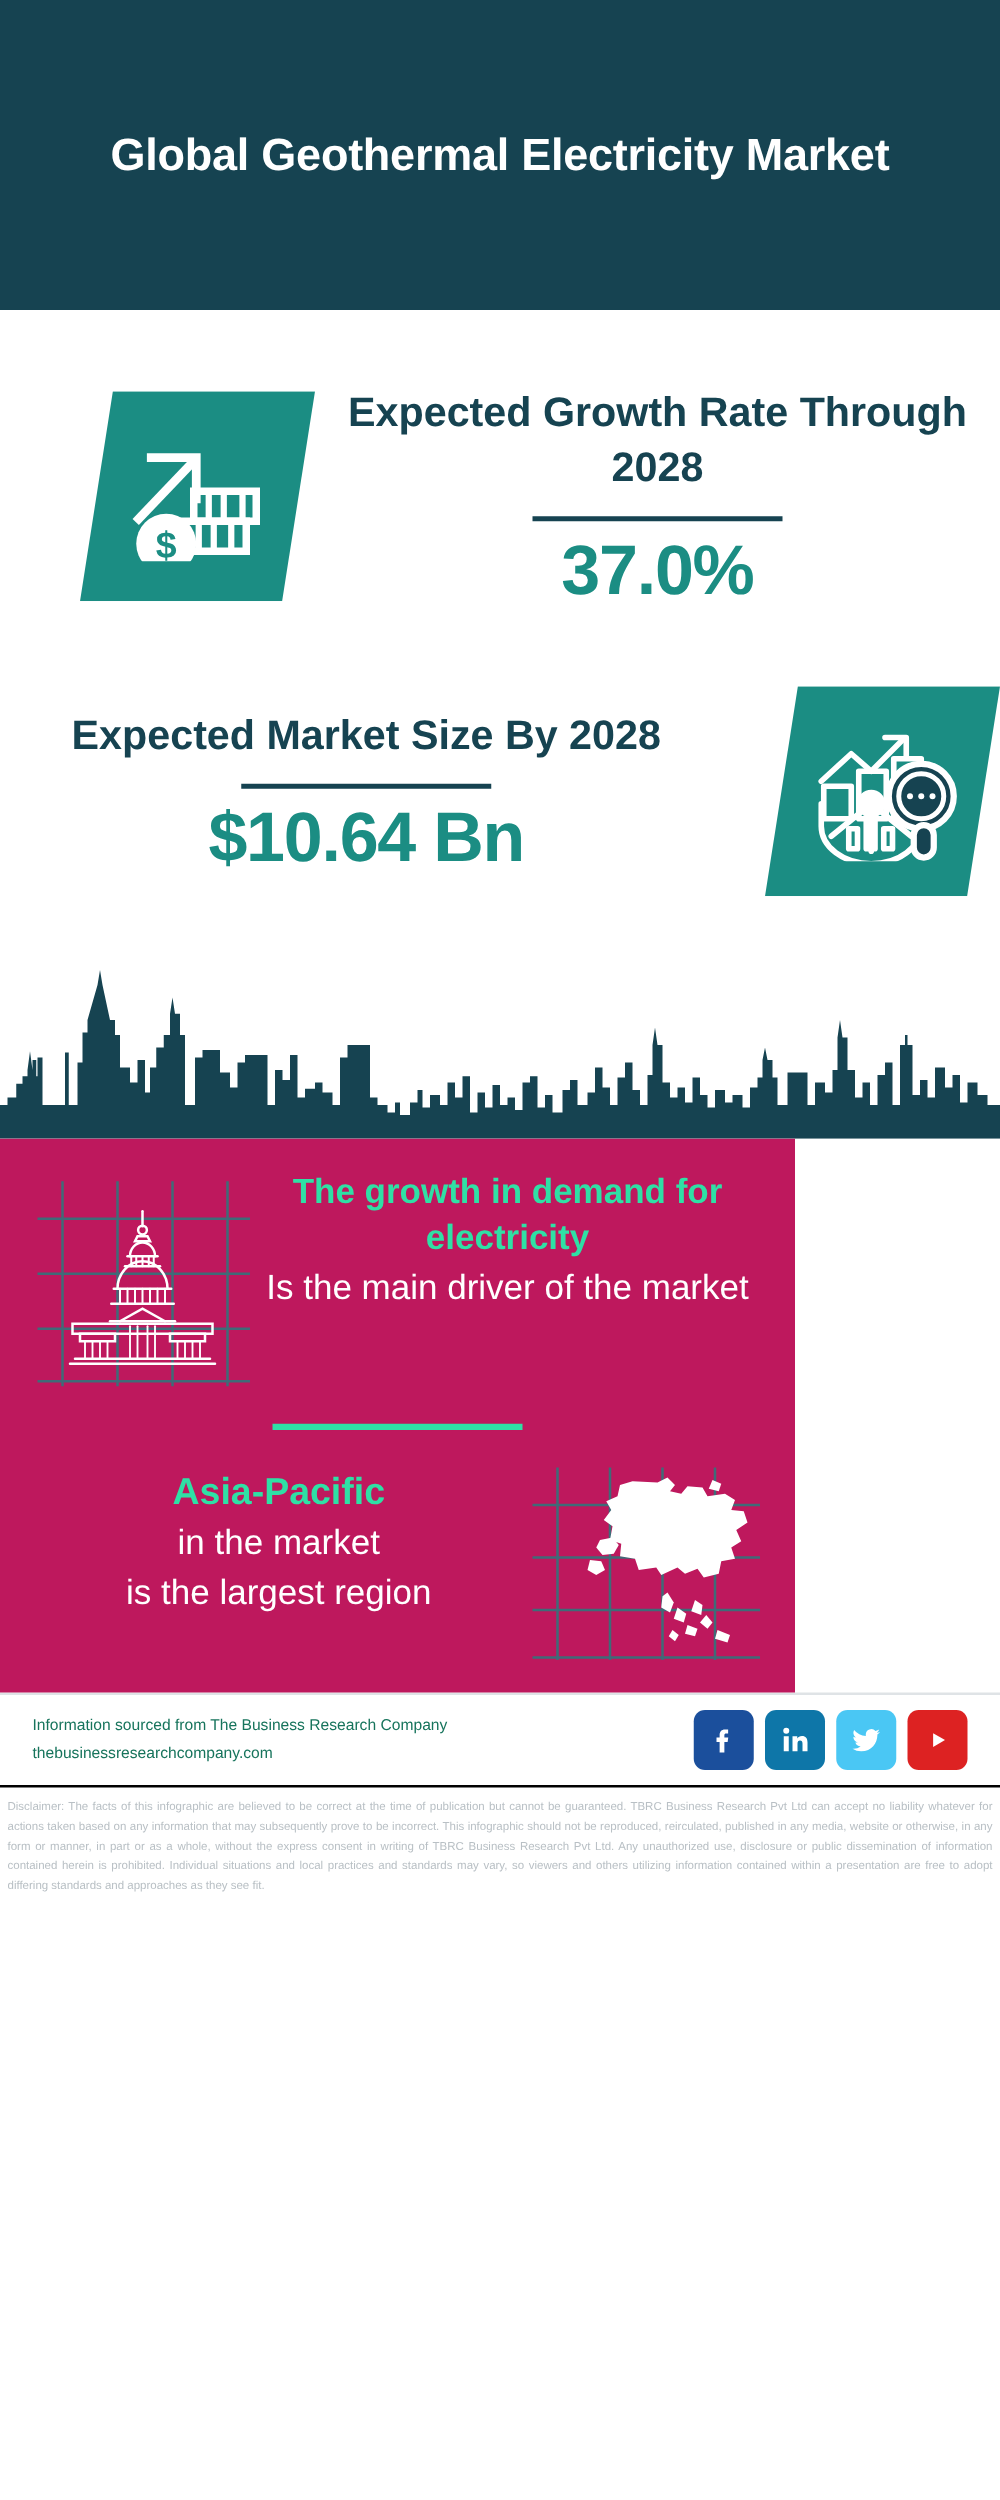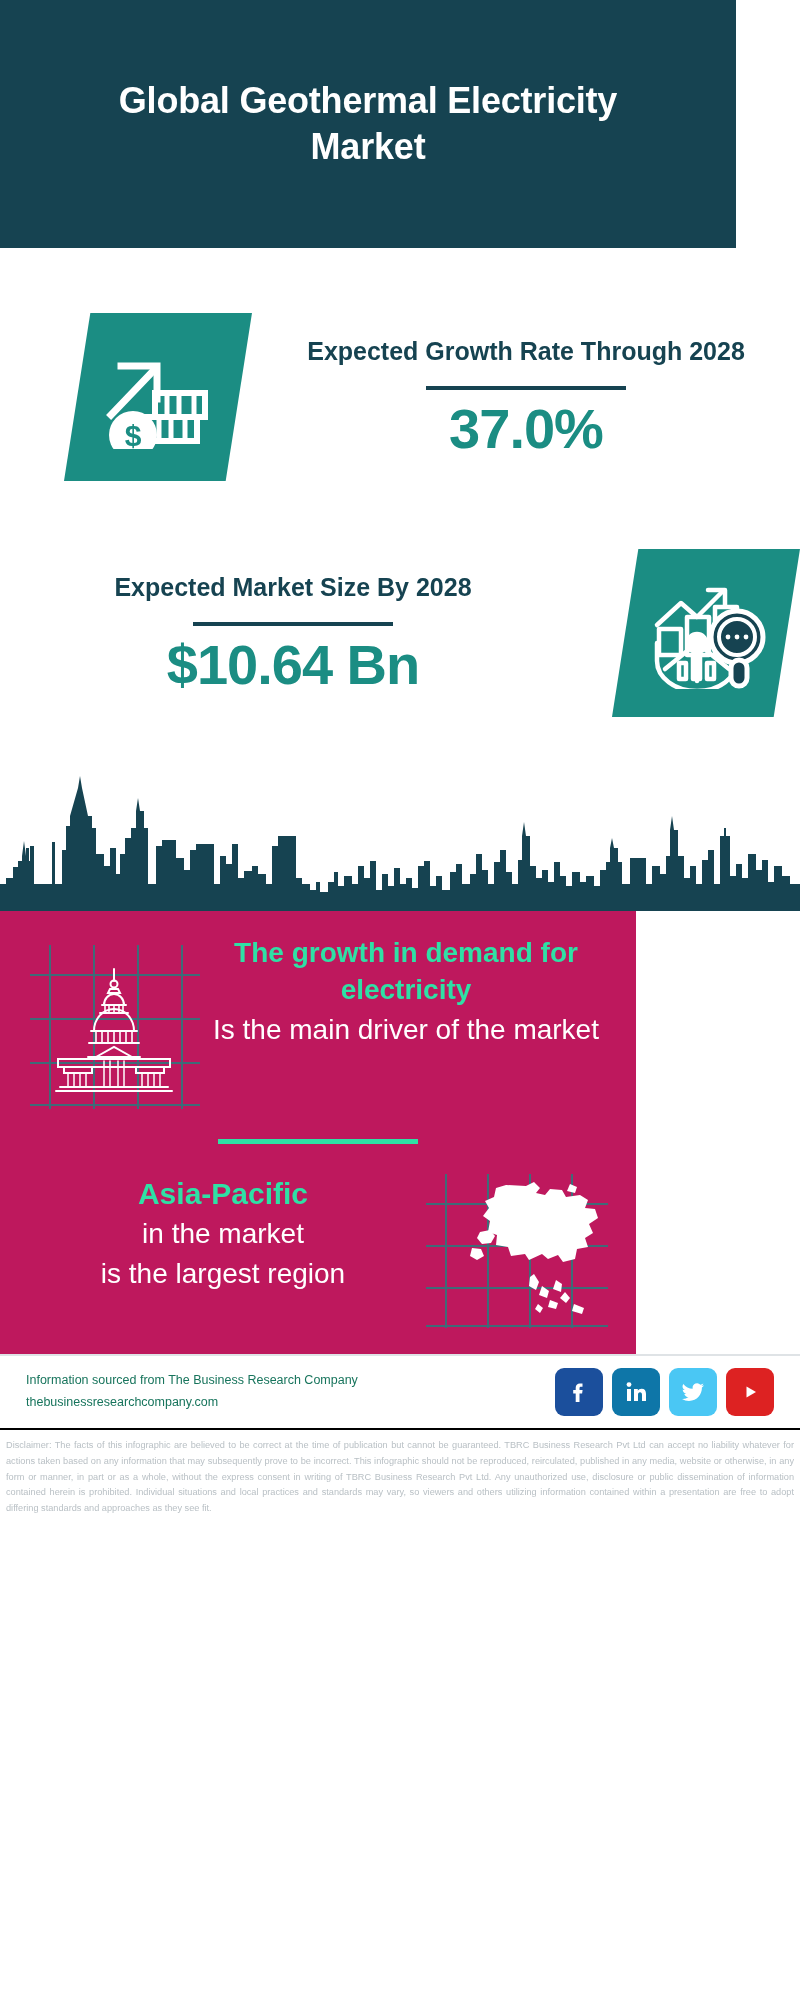--- a/index.html
+++ b/index.html
@@ -16,21 +16,21 @@
   }
   .page {
     width: 800px;
     height: 2000px;
     position: relative;
     background: #ffffff;
   }
 
   
   .header {
-    width: 736px;
+    width: 800px;
     height: 248px;
     background: #164351;
     display: flex;
     align-items: center;
     justify-content: center;
     box-sizing: border-box;
     padding: 0 60px;
   }
   .header-title {
     color: #ffffff;
@@ -77,21 +77,21 @@
     align-items: center;
     justify-content: center;
   }
   .stat-text {
     flex: 1;
     text-align: center;
     padding: 0 18px;
   }
   .stat-label {
     color: #164351;
-    font-size: 25px;
+    font-size: 33px;
     font-weight: bold;
     line-height: 1.33;
   }
   .rule {
     width: 200px;
     height: 4px;
     background: #164351;
     margin: 17px auto 10px auto;
   }
   .stat-value {

